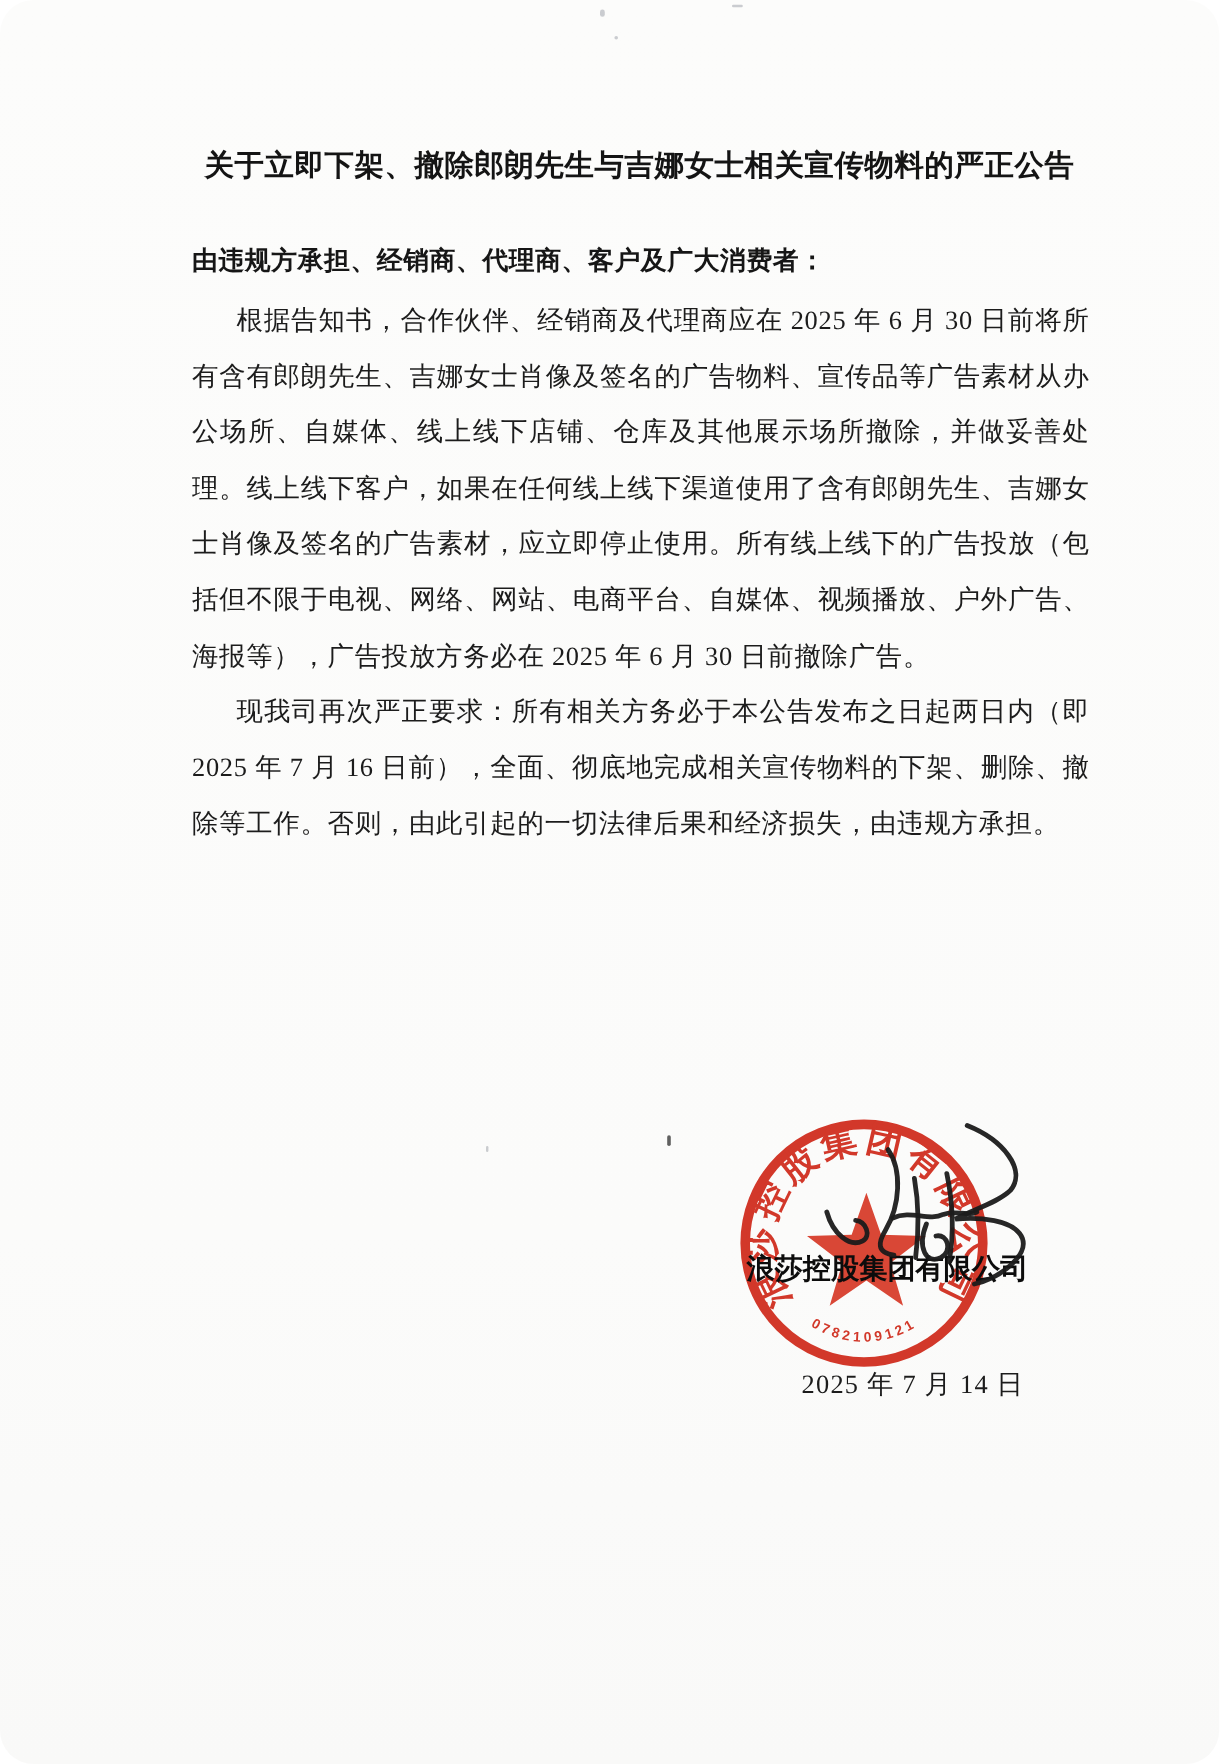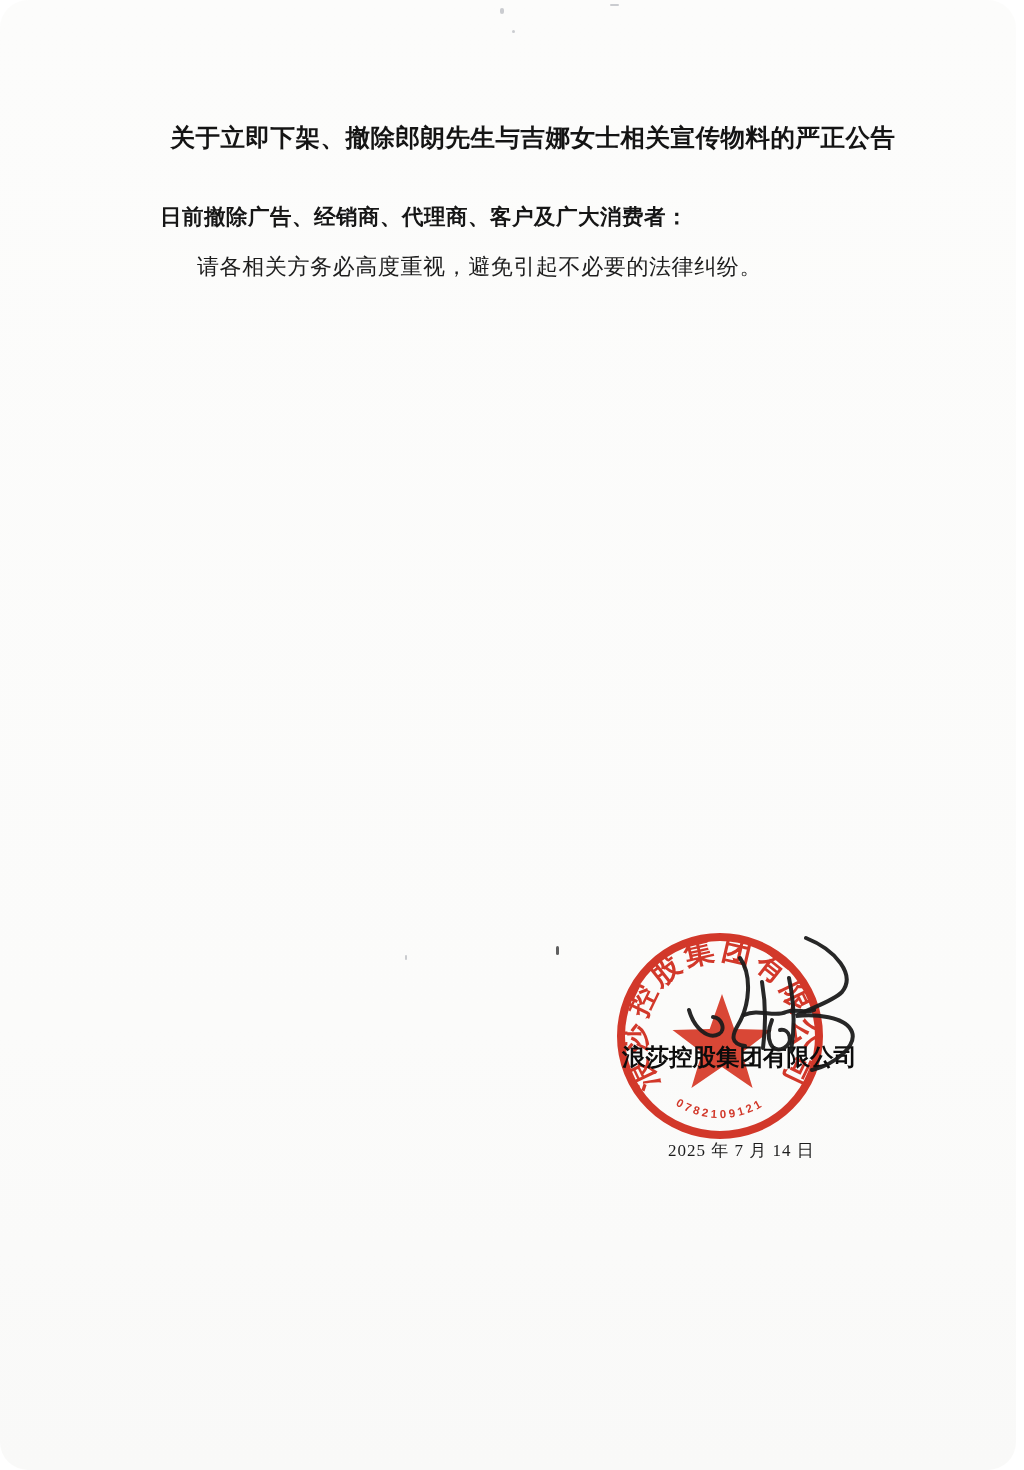--- a/index.html
+++ b/index.html
@@ -36,21 +36,21 @@
   .company-name {
     position:absolute; left:622px; top:1041px; z-index:3;
     font-family:"Liberation Sans","DejaVu Sans",sans-serif;
     font-size:23.5px; font-weight:bold; color:#0c0c0c; letter-spacing:0px;
     white-space:nowrap;
   }
   .signature-svg { position:absolute; left:614px; top:920px; width:260px; height:160px; z-index:4; }
   .signature-svg path { fill:none; stroke:#1b1b1b; stroke-width:4; stroke-linecap:round; opacity:0.95; }
   .doc-date {
     position:absolute; left:668px; top:1139px; z-index:3;
-    font-size:17px; letter-spacing:1px; color:#1c1c1c; white-space:nowrap;
+    font-size:22px; letter-spacing:1px; color:#1c1c1c; white-space:nowrap;
   }
   .speck { position:absolute; background:#8d939c; opacity:0.45; border-radius:2px; }
   .s1 { left:500px; top:8px;   width:4px; height:6px; }
   .s2 { left:512px; top:30px;  width:3px; height:3px; }
   .s3 { left:610px; top:4px;   width:9px; height:2px; }
   .s4 { left:556px; top:946px; width:3px; height:9px; opacity:0.8; background:#3a3a3a; }
   .s5 { left:405px; top:955px; width:2px; height:5px; }
 </style>
 </head>
 <body>
@@ -58,24 +58,25 @@
 <div class="page">
 
   <div class="speck s1"></div>
   <div class="speck s2"></div>
   <div class="speck s3"></div>
   <div class="speck s4"></div>
   <div class="speck s5"></div>
 
   <h1 class="doc-title">关于立即下架、撤除郎朗先生与吉娜女士相关宣传物料的严正公告</h1>
 
-  <div class="salutation">日前撤除广告、经销商、代理商、客户及广大消费者：</div>
+  <div class="salutation">由违规方承担、经销商、代理商、客户及广大消费者：</div>
 
   <div class="body-text">
-    <p>请各相关方务必高度重视，避免引起不必要的法律纠纷。</p>
+    <p>根据告知书，合作伙伴、经销商及代理商应在 2025 年 6 月 30 日前将所有含有郎朗先生、吉娜女士肖像及签名的广告物料、宣传品等广告素材从办公场所、自媒体、线上线下店铺、仓库及其他展示场所撤除，并做妥善处理。线上线下客户，如果在任何线上线下渠道使用了含有郎朗先生、吉娜女士肖像及签名的广告素材，应立即停止使用。所有线上线下的广告投放（包括但不限于电视、网络、网站、电商平台、自媒体、视频播放、户外广告、海报等），广告投放方务必在 2025 年 6 月 30 日前撤除广告。</p>
+    <p>现我司再次严正要求：所有相关方务必于本公告发布之日起两日内（即 2025 年 7 月 16 日前），全面、彻底地完成相关宣传物料的下架、删除、撤除等工作。否则，由此引起的一切法律后果和经济损失，由违规方承担。</p>
   </div>
 
   <svg class="seal-svg" viewBox="0 0 212 212" aria-hidden="true">
     <circle cx="106" cy="106" r="99" fill="none" stroke="#cf2a1b" stroke-width="8"></circle>
     <path id="sealTopArc" d="M 47.8 154.9 A 76 76 0 1 1 164.2 154.9" fill="none"></path>
     <text class="seal-ring-text">
       <textPath href="#sealTopArc" startOffset="50%" text-anchor="middle">浪莎控股集团有限公司</textPath>
     </text>
     <polygon fill="#d73a28" points="108,64 120.3,99 157.5,99.9 128,122.5 138.6,158.1 108,137 77.4,158.1 88,122.5 58.5,99.9 95.7,99"></polygon>
     <path id="sealBottomArc" d="M 58.9 173.2 A 82 82 0 0 0 153.1 173.2" fill="none"></path>

